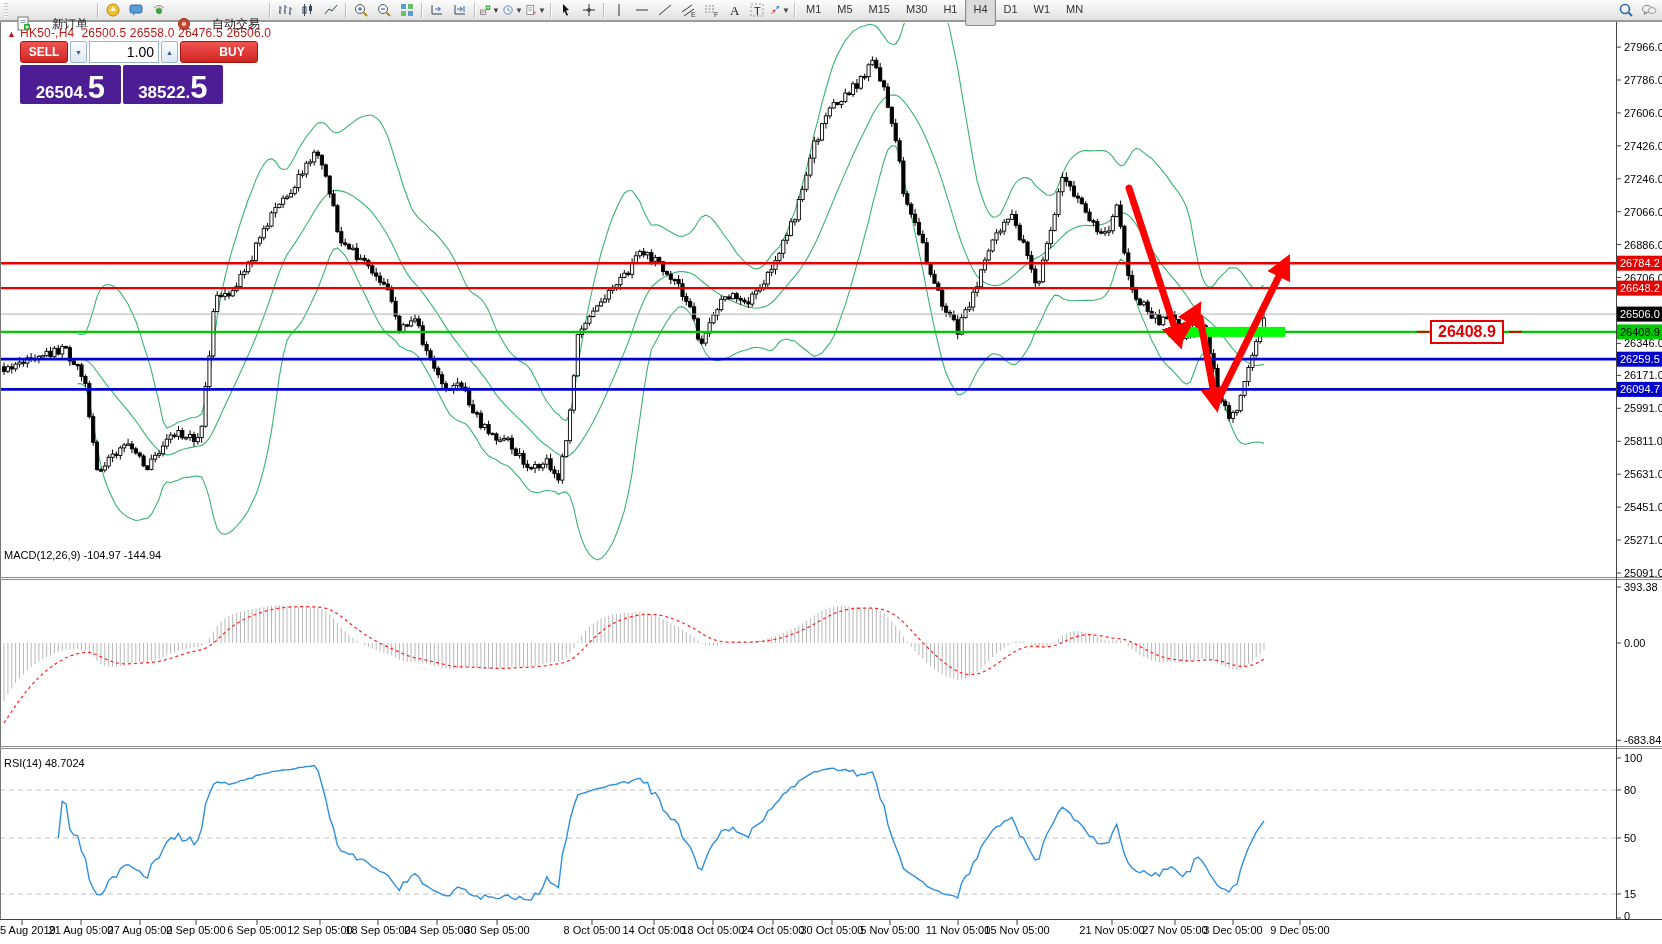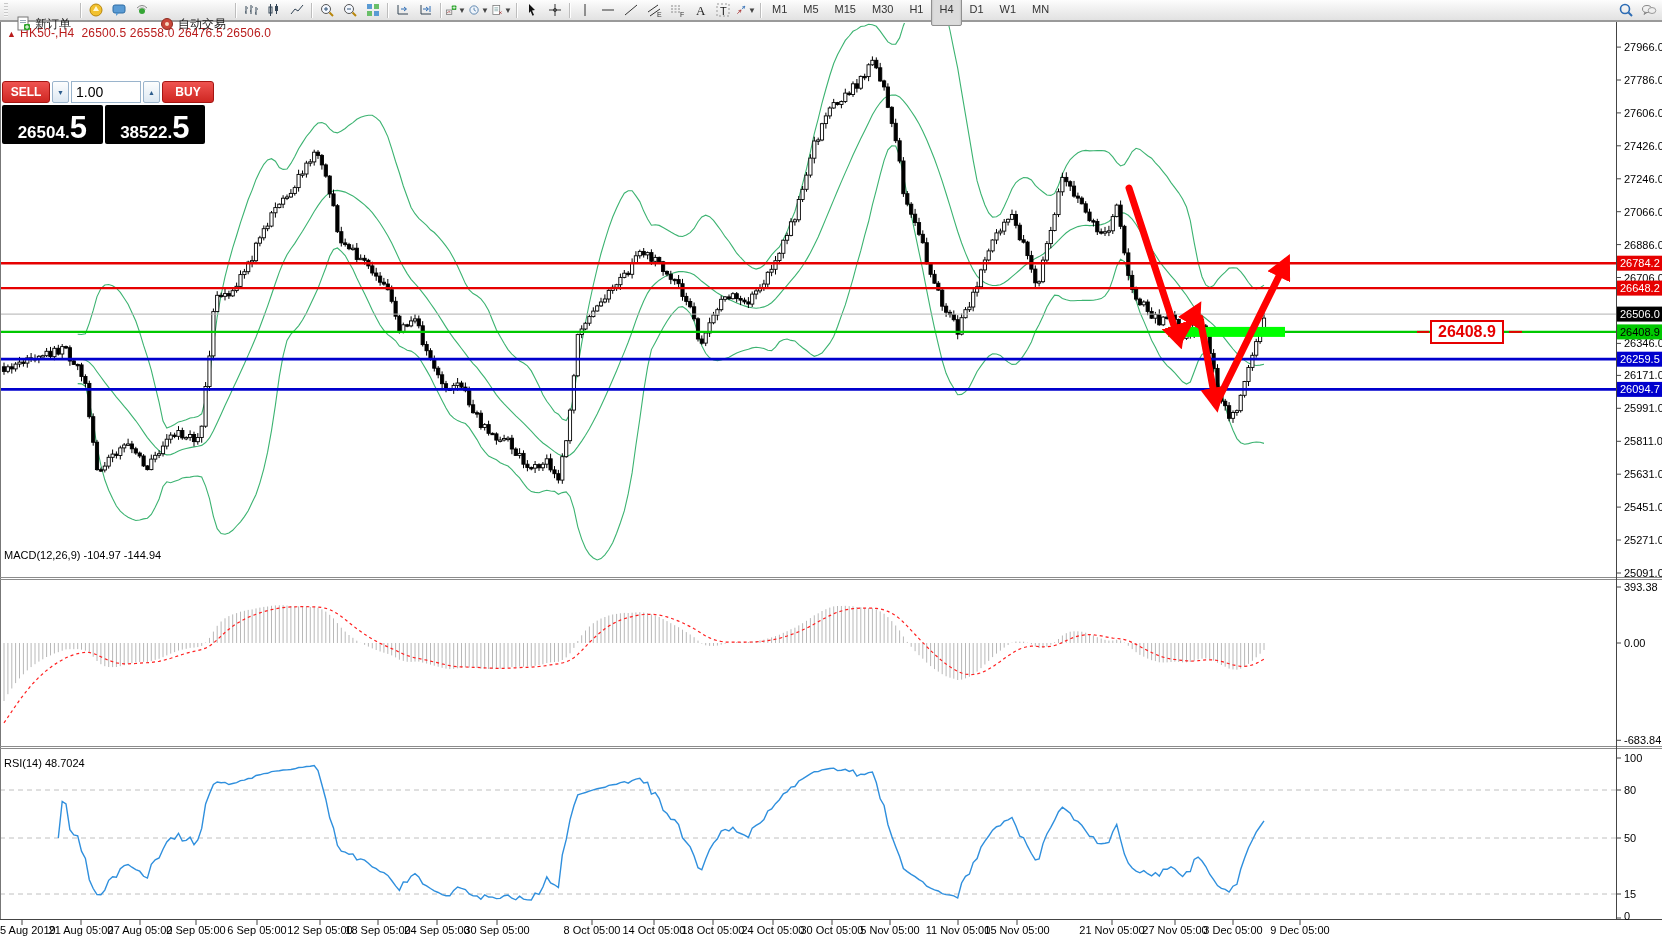--- a/index.html
+++ b/index.html
@@ -5,39 +5,39 @@
   html,body{margin:0;padding:0;background:#d8d8d8;}
   #app{position:relative;width:1662px;height:944px;background:#fff;overflow:hidden;
        font-family:"Liberation Sans",sans-serif;-webkit-font-smoothing:antialiased;}
   
   #toolbar{position:absolute;left:0;top:0;width:1662px;height:21px;z-index:30;
     background:linear-gradient(#fdfdfd,#ececec 60%,#e2e2e2);border-bottom:1px solid #9a9a9a;
     display:flex;align-items:center;padding:0 2px;box-sizing:border-box;font-size:12px;color:#222;}
   .tb-sep{width:1px;height:15px;background:#bdbdbd;margin:0 3px;box-shadow:1px 0 0 #fff;}
   .tb-grip{width:4px;height:14px;margin:0 2px;background:repeating-linear-gradient(#c9c9c9 0 1px,#f5f5f5 1px 3px);}
   .tb-ic{width:21px;height:18px;display:flex;align-items:center;justify-content:center;border:1px solid transparent;border-radius:2px;}
-  .tb-btn{display:flex;align-items:center;gap:3px;padding:0 5px;height:18px;border:1px solid transparent;border-radius:2px;white-space:nowrap;margin-top:28px;}
+  .tb-btn{display:flex;align-items:center;gap:20px;padding:0 5px;height:18px;border:1px solid transparent;border-radius:2px;white-space:nowrap;margin-top:28px;}
   .tb-dd{font-size:8px;color:#444;margin-left:1px;}
   .tf{padding:7px 7px;height:16px;line-height:15px;border:1px solid transparent;border-radius:2px;font-size:11px;color:#333;}
   .tf.active{background:#dcdcdc;border-color:#8f8f8f;box-shadow:inset 0 1px 2px rgba(0,0,0,.25);text-align:center;}
   .tb-right{margin-left:auto;display:flex;align-items:center;}
   
   #chart-svg{position:absolute;left:0;top:0;z-index:5;}
   #symline{position:absolute;left:7px;top:26px;z-index:10;font-size:12px;color:#b91c1c;letter-spacing:.2px;}
   #symline .exp{font-size:9px;margin-right:4px;}
   
-  #ocp{position:absolute;left:2px;top:41px;width:203px;z-index:10;margin-top:40px;}
+  #ocp{position:absolute;left:20px;top:41px;width:203px;z-index:10;}
   #ocp .row1{display:flex;height:22px;gap:2px;}
   .ocp-btn{flex:0 0 46px;background:linear-gradient(#ef5350,#cf2722);color:#fff;font-size:12px;font-weight:bold;
     display:flex;align-items:center;justify-content:center;border-radius:3px;border:1px solid #a51512;}
-  .ocp-btn.buy{flex-basis:50px;}
+  .ocp-btn.buy{flex-basis:50px;padding-left:26px;}
   .spin{flex:0 0 15px;background:linear-gradient(#fdfefe,#dde8f2);border:1px solid #9ab4cc;display:flex;align-items:center;justify-content:center;font-size:7px;color:#2d5d8d;border-radius:2px;}
-  #vol{flex:1 1 auto;width:60px;border:1px solid #9ab4cc;text-align:left;font-size:14px;padding:0 4px;font-family:"Liberation Sans",sans-serif;}
+  #vol{flex:1 1 auto;width:60px;border:1px solid #9ab4cc;text-align:right;font-size:14px;padding:0 4px;font-family:"Liberation Sans",sans-serif;}
   #ocp .row2{display:flex;margin-top:2px;gap:2px;height:39px;}
-  .pp{flex:1;background:#000000;color:#fff;display:flex;align-items:flex-end;justify-content:center;padding-bottom:3px;border-radius:2px;}
+  .pp{flex:1;background:#4c1d95;color:#fff;display:flex;align-items:flex-end;justify-content:center;padding-bottom:3px;border-radius:2px;}
   .pp-small{font-size:17px;font-weight:bold;line-height:1;}
   .pp-big{font-size:31px;font-weight:bold;line-height:.8;}
   
   .pane-label{position:absolute;left:4px;z-index:10;font-size:11px;color:#000;}
   
   #price-box{position:absolute;z-index:12;border:2px solid #e60000;background:#fff;color:#e60000;
     font-size:16px;font-weight:bold;padding:1px 6px;line-height:18px;}
   #cn-note{position:absolute;z-index:12;font-size:33px;font-weight:bold;letter-spacing:2px;
     text-shadow:2px 2px 0 #15470f;white-space:nowrap;}
 </style>

